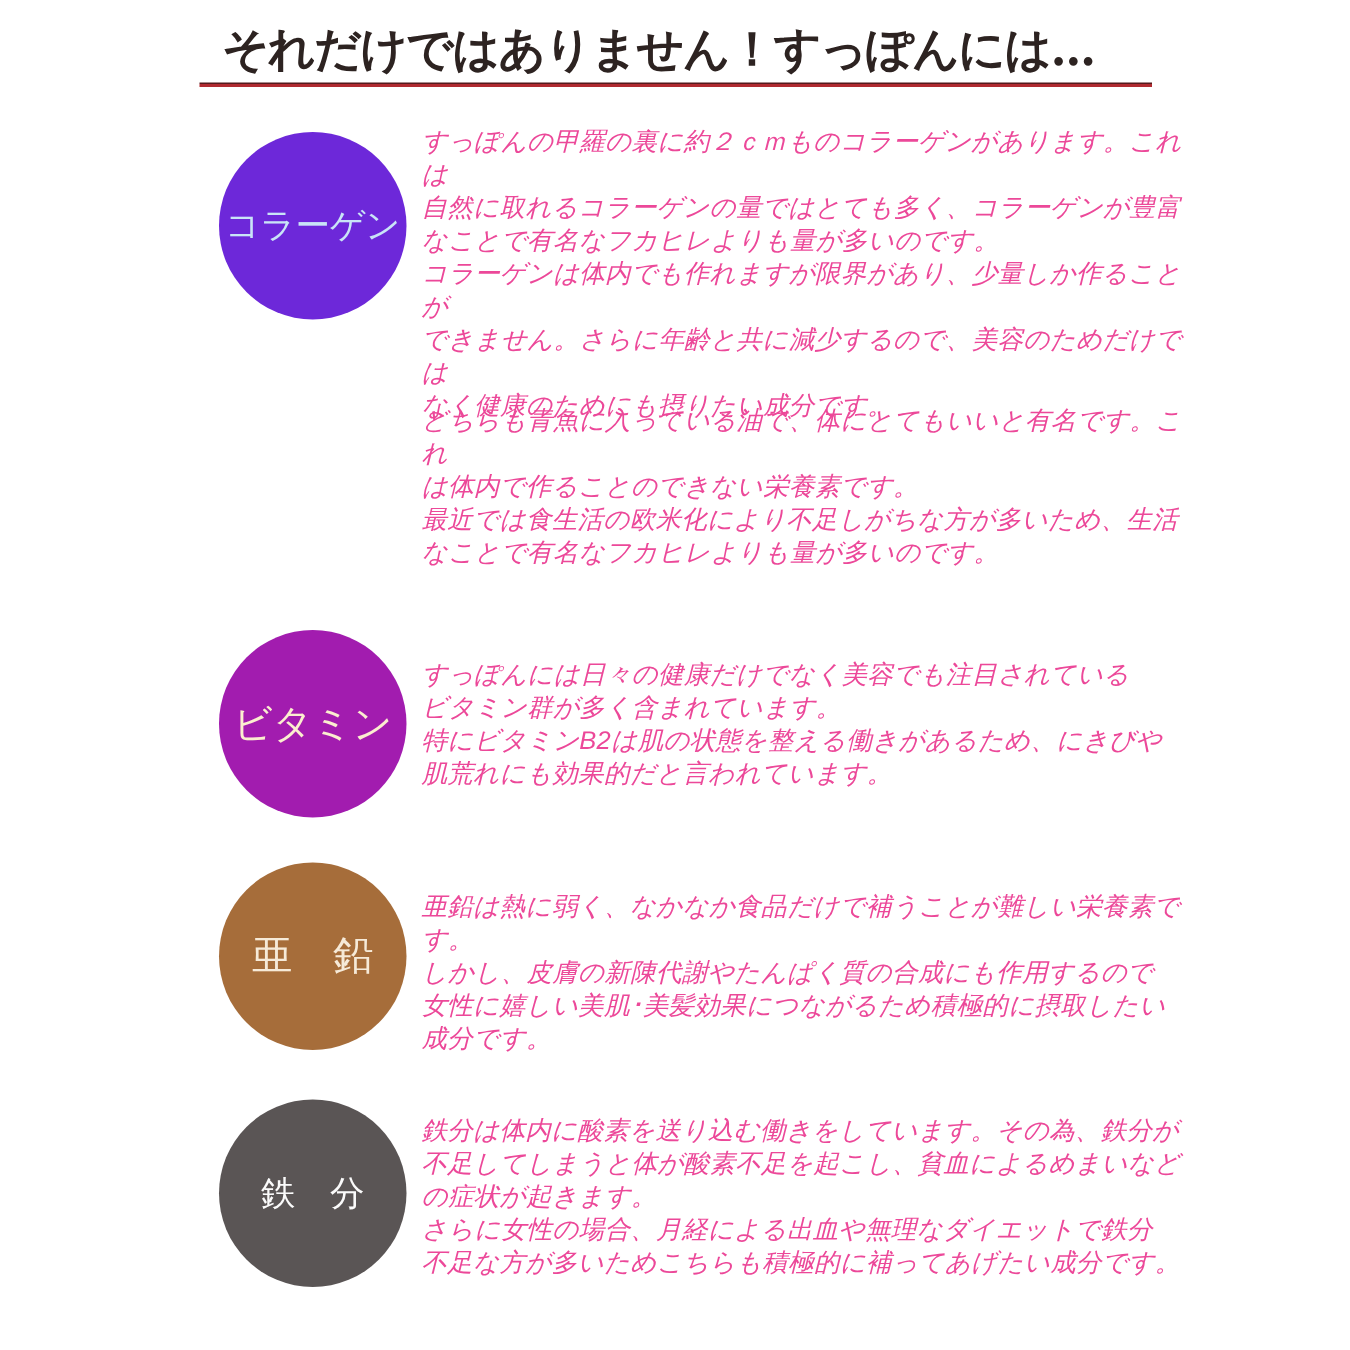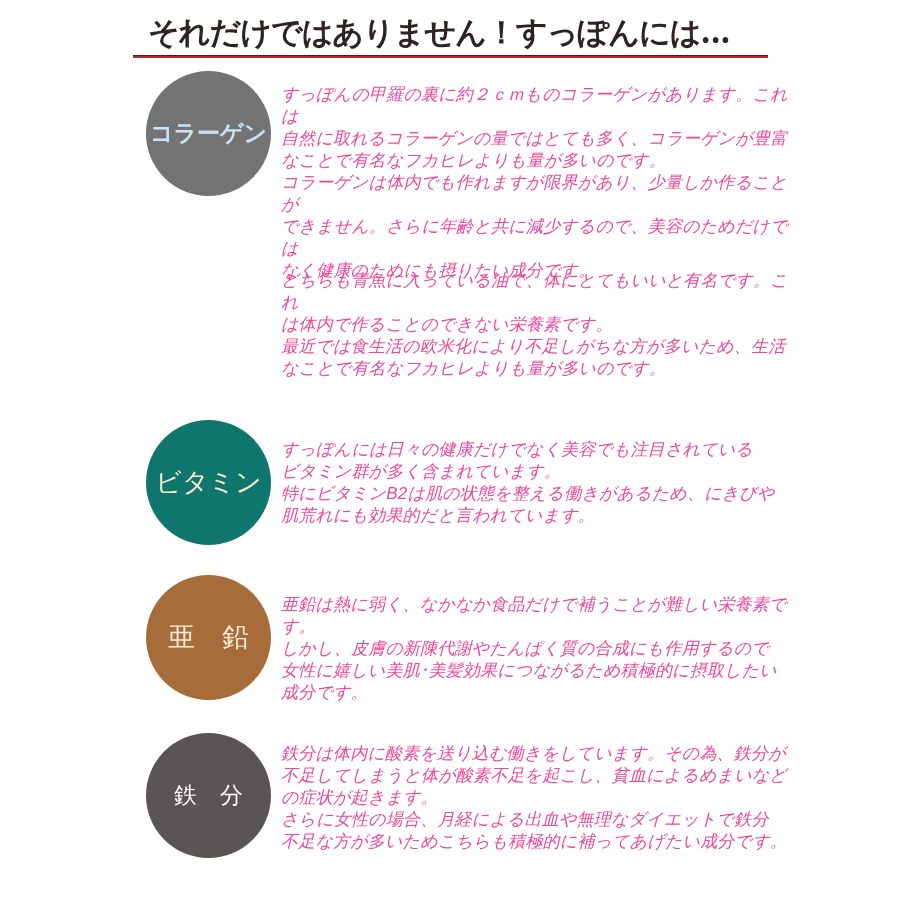--- a/index.html
+++ b/index.html
@@ -45,25 +45,25 @@
     border-radius: 50%;
     display: flex;
     align-items: center;
     justify-content: center;
     text-align: center;
   }
   .circle .lbl {
     white-space: pre-line;
     line-height: 1.05;
   }
-  .c-collagen { top: 71px;  background: #737373; font-weight: bold; }
+  .c-collagen { top: 88px;  background: #6d28d9; }
   .c-collagen .lbl { color: #c9e4f7; font-size: 23px; letter-spacing: 0px; }
   .c-dha      { top: 251px; background: #2aa5db; }
   .c-dha .lbl { color: #d8f0fb; font-size: 26px; letter-spacing: 6px; padding-left: 6px; line-height: 0.98; }
-  .c-vitamin  { top: 420px; background: #0f766e; }
+  .c-vitamin  { top: 420px; background: #a21caf; }
   .c-vitamin .lbl { color: #fbeecf; font-size: 26px; }
   .c-zinc     { top: 575px; background: #a66d3a; }
   .c-zinc .lbl { color: #f6ead8; font-size: 27px; }
   .c-iron     { top: 733px; background: #5a5555; }
   .c-iron .lbl { color: #fbfbfb; font-size: 23px; }
   
   .desc {
     position: absolute;
     left: 281px;
     width: 512px;

